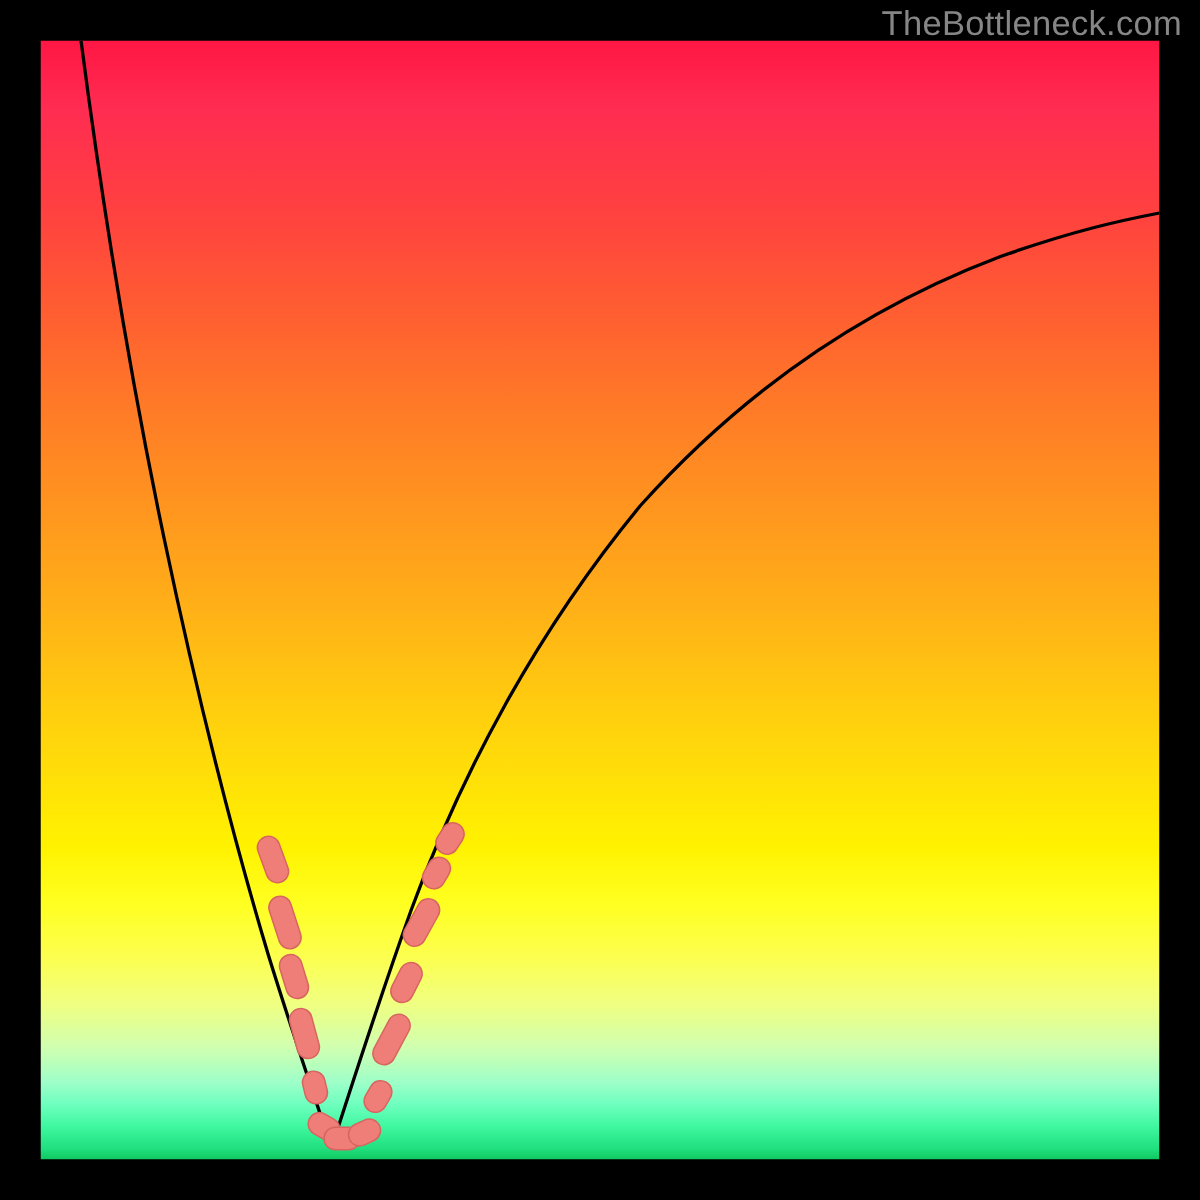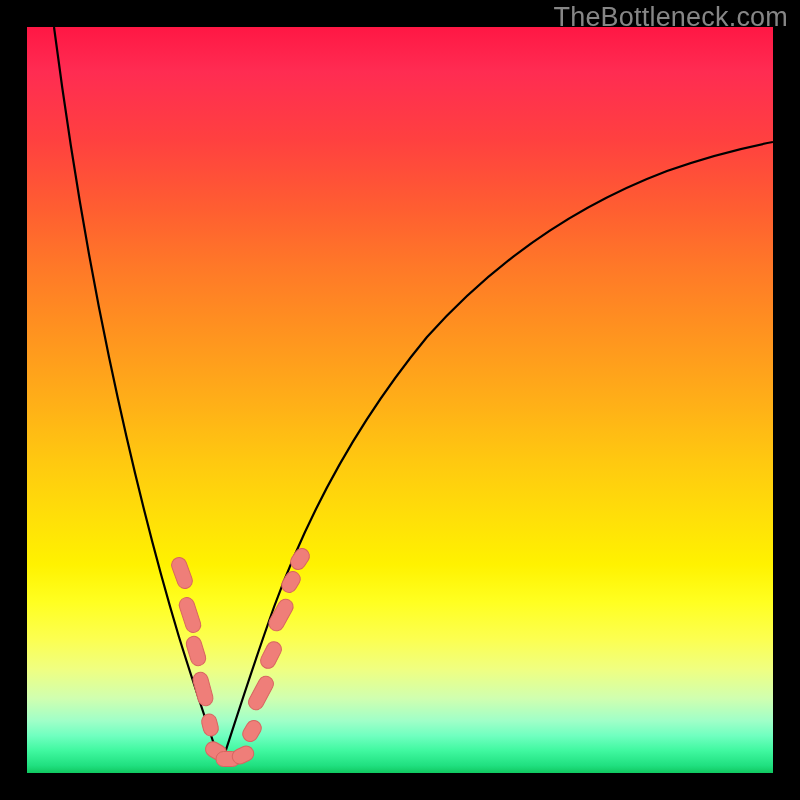--- a/index.html
+++ b/index.html
@@ -44,21 +44,21 @@
       #40f8a0 97%,
       #20e080 99%,
       #10c860 100%
     );
   }
   .watermark {
     position: absolute;
     top: 2px;
     right: 12px;
     font-family: Arial, Helvetica, sans-serif;
-    font-size: 27px;
+    font-size: 23px;
     font-weight: 500;
     color: #868686;
     letter-spacing: 0.2px;
   }
   svg.curve-layer {
     position: absolute;
     left: 0;
     top: 0;
     width: 100%;
     height: 100%;

